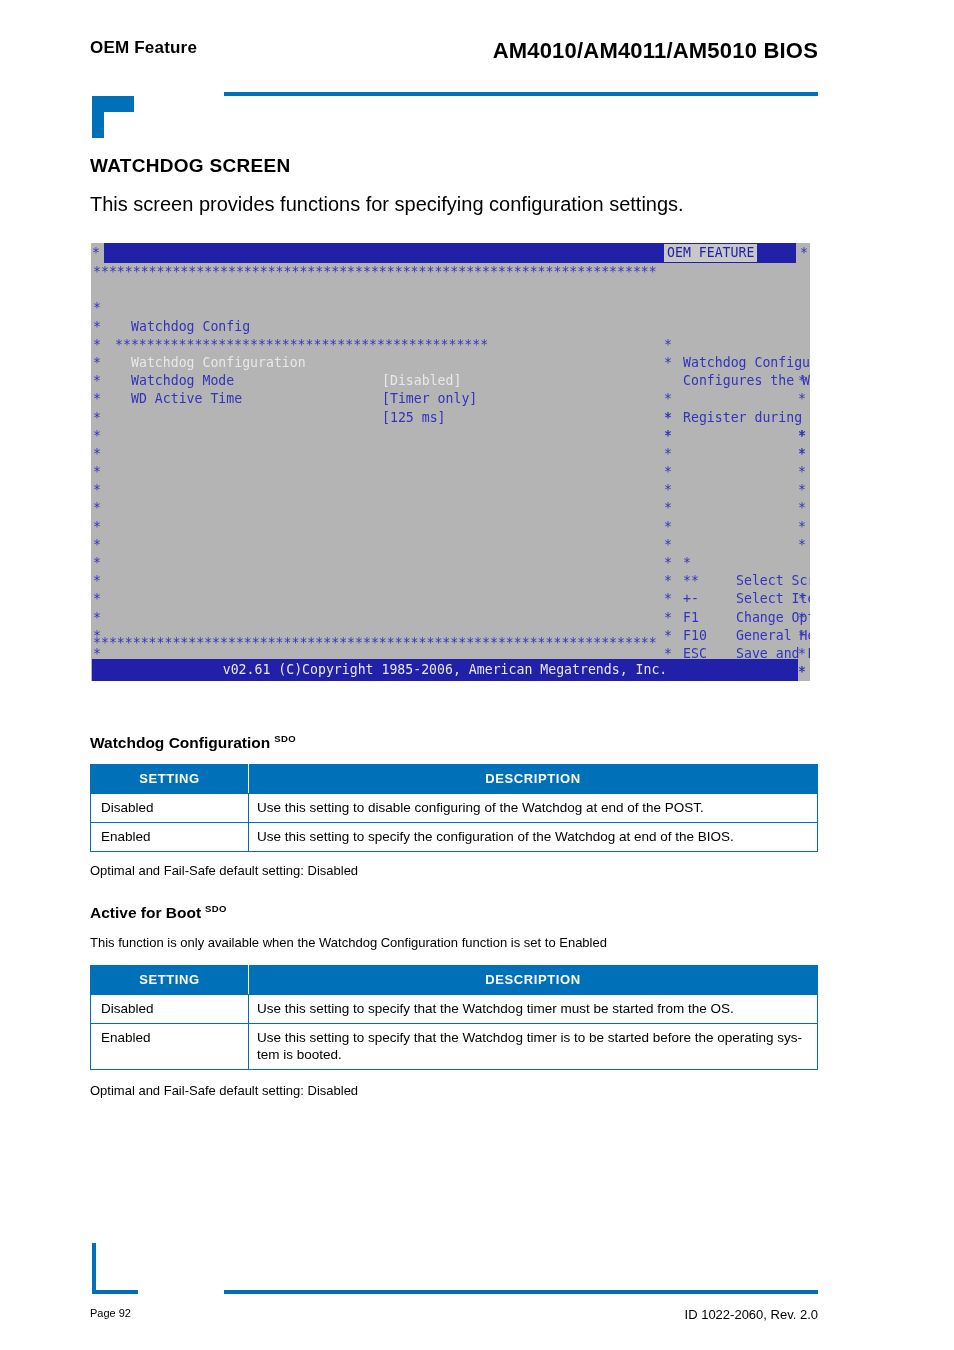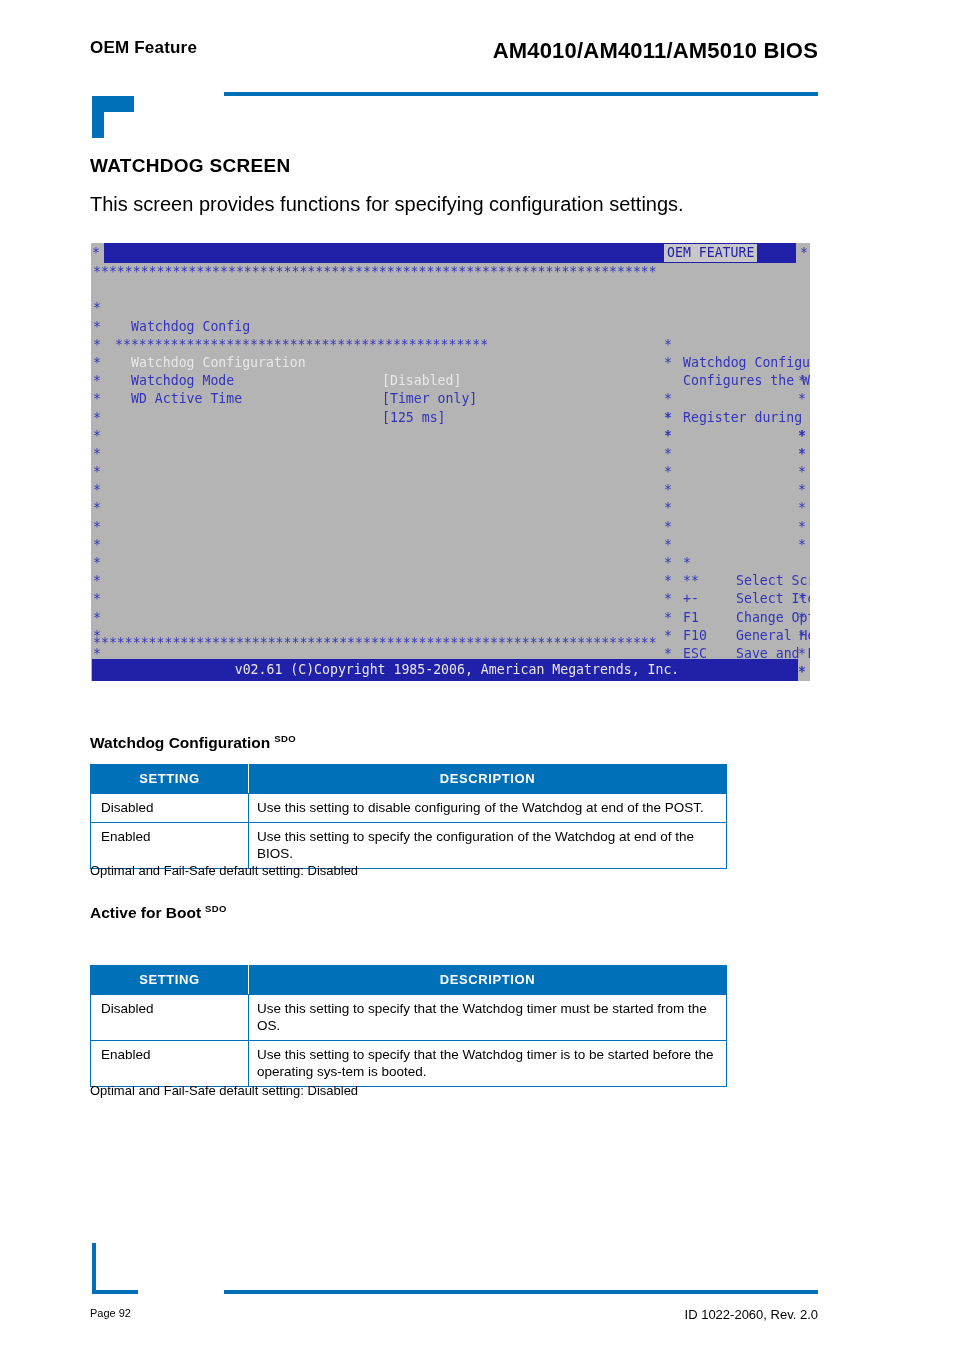--- a/index.html
+++ b/index.html
@@ -180,21 +180,20 @@
     height: 22px;
     background: #2020a8;
   }
   .bios-footer .cp-text {
     position: absolute;
     left: 0; top: 2px;
     width: 708px;
     text-align: center;
     color: #e8e8e8;
     white-space: pre;
-    padding-left: 12px;
   }
 
   
   .h2 {
     position: absolute;
     left: 90px;
     font-size: 15.5px;
     font-weight: bold;
     white-space: nowrap;
   }
@@ -209,21 +208,21 @@
     position: absolute;
     left: 90px;
     font-size: 13px;
     white-space: nowrap;
   }
 
   
   .tbl {
     position: absolute;
     left: 90px;
-    width: 637px;
+    width: 728px;
     border-collapse: collapse;
     font-size: 13px;
   }
   .tbl th {
     background: #0070b8;
     color: #ffffff;
     font-size: 13px;
     font-weight: bold;
     letter-spacing: 0.6px;
     padding: 6px 0 7px 0;
@@ -473,20 +472,21 @@
       </tr>
     </tbody>
   </table>
 
   <div class="para" style="top: 863px;">Optimal and Fail-Safe default setting: Disabled</div>
 
   <div class="h2" style="top: 903px;">
     <span>Active for Boot</span><sup>SDO</sup>
   </div>
 
+  <div class="para" style="top: 935px;">This function is only available when the Watchdog Configuration function is set to Enabled</div>
 
   <table class="tbl" style="top: 965px;">
     <thead>
       <tr>
         <th class="c1">SETTING</th>
         <th>DESCRIPTION</th>
       </tr>
     </thead>
     <tbody>
       <tr>

